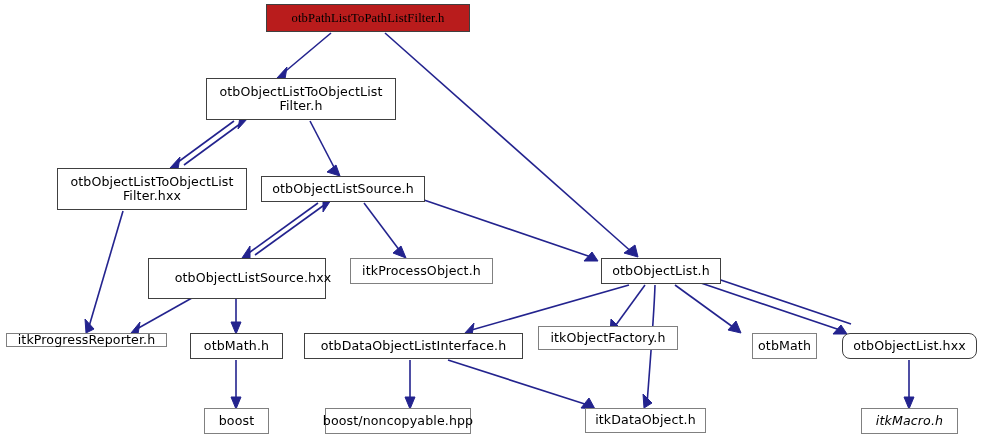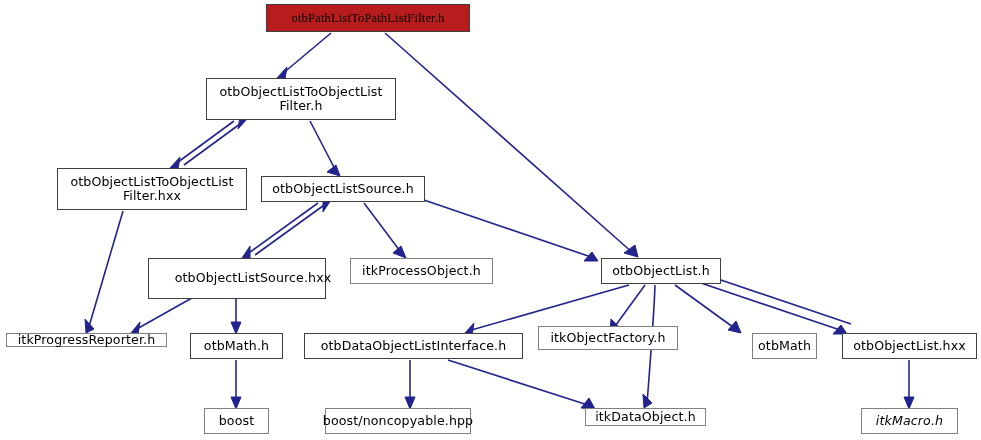--- a/index.html
+++ b/index.html
@@ -119,20 +119,20 @@
 Filter.hxx</div>
       <div class="node-box otb" style="left: 261px; top: 176px; width: 164px; height: 26px;">otbObjectListSource.h</div>
       <div class="node-box otb" style="left: 148px; top: 258px; width: 178px; height: 41px; padding-left: 32px;">otbObjectListSource.hxx</div>
       <div class="node-box ext" style="left: 350px; top: 258px; width: 143px; height: 26px;">itkProcessObject.h</div>
       <div class="node-box otb" style="left: 601px; top: 258px; width: 120px; height: 26px;">otbObjectList.h</div>
       <div class="node-box ext" style="left: 6px; top: 333px; width: 161px; height: 14px;">itkProgressReporter.h</div>
       <div class="node-box otb" style="left: 190px; top: 333px; width: 93px; height: 26px;">otbMath.h</div>
       <div class="node-box otb" style="left: 304px; top: 333px; width: 219px; height: 26px;">otbDataObjectListInterface.h</div>
       <div class="node-box ext" style="left: 538px; top: 326px; width: 140px; height: 24px; text-align: right;">itkObjectFactory.h</div>
       <div class="node-box ext" style="left: 752px; top: 333px; width: 65px; height: 26px;">otbMath</div>
-      <div class="node-box otb" style="left: 842px; top: 333px; width: 135px; height: 26px;">otbObjectList.hxx</div>
+      <div class="node-box otb" style="left: 842px; top: 333px; width: 135px; height: 26px; border-radius: 8px;">otbObjectList.hxx</div>
       <div class="node-box ext" style="left: 204px; top: 408px; width: 65px; height: 26px;">boost</div>
       <div class="node-box ext" style="left: 325px; top: 408px; width: 146px; height: 26px;">boost/noncopyable.hpp</div>
-      <div class="node-box ext" style="left: 585px; top: 408px; width: 121px; height: 18px;">itkDataObject.h</div>
+      <div class="node-box ext" style="left: 585px; top: 408px; width: 121px; height: 25px;">itkDataObject.h</div>
       <div class="node-box ext" style="left: 861px; top: 408px; width: 97px; height: 26px; font-style: italic;">itkMacro.h</div>
     </div>
 
 </div>
 
 </body></html>

